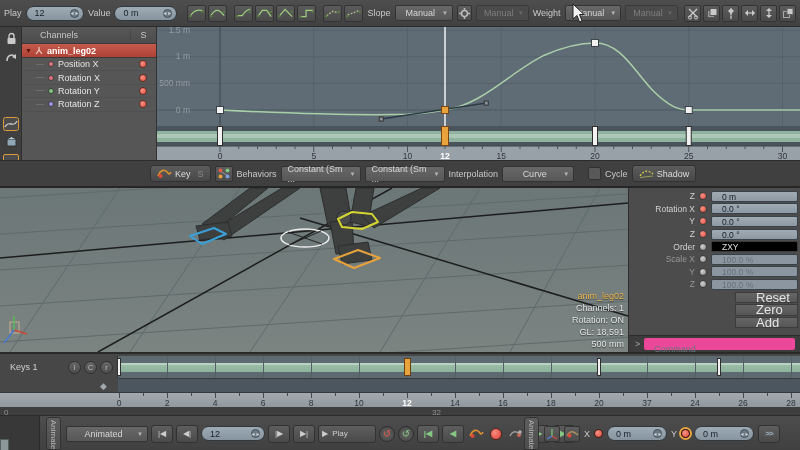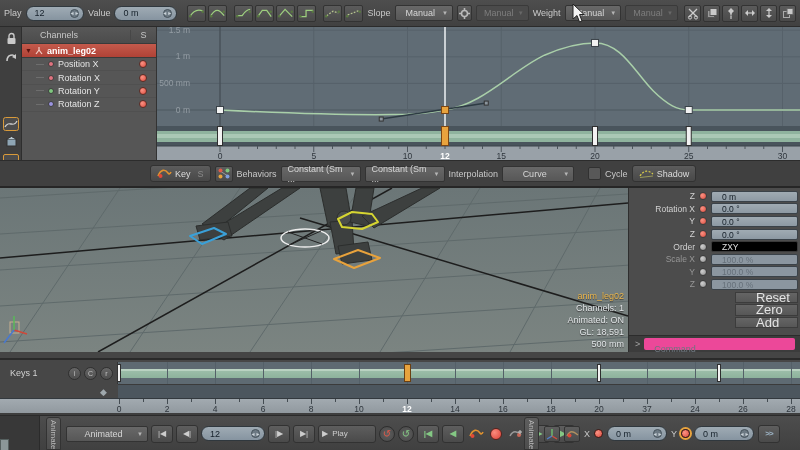--- a/index.html
+++ b/index.html
@@ -88,21 +88,21 @@
   .p-row.dis .p-val { background:#8b96a0; color:#66707a; }
   .p-row.drop .p-val { background:#000000; color:#e0e0e0; border-color:#3a3a3a; }
   .p-btn { margin:1px 2px 0 106px; background:linear-gradient(#656565,#575757); border:1px solid #3c3c3c;
     color:#e3e3e3; height:11.5px; line-height:10px; padding-left:20px; font-size:13px; }
   #command-bar { position:absolute; left:0; bottom:0; width:172px; height:17px; background:#3c3c3c;
     border-top:1px solid #2c2c2c; display:flex; align-items:center; gap:4px; padding:0 6px; }
   #command-input { flex:1; background:#474d52; border:6px solid #ec4899; border-radius:2px;
     color:#6d767e; height:12px; line-height:11px; padding-left:4px; }
 
   
-  #timeline { left:0; top:352px; width:800px; height:63px; background:#474747; border-top:2px solid #2a2a2a;margin-top:6px; }
+  #timeline { left:0; top:352px; width:800px; height:63px; background:#474747; border-top:2px solid #2a2a2a; }
   #tl-left { position:absolute; left:0; top:2px; width:118px; height:22px; background:#474747;
     display:flex; align-items:center; border-right:1px solid #333; }
   .tl-circ { width:13px; height:13px; border-radius:50%; background:linear-gradient(#666,#4e4e4e);
     border:1px solid #303030; color:#c3c3c3; font-size:7px; display:flex; align-items:center; justify-content:center; margin-left:3px; }
   #tl-track { position:absolute; left:118px; top:2px; width:682px; height:22px; background:#5e6a72; overflow:hidden; }
   #tl-band { position:absolute; left:0; top:7px; width:682px; height:9px;
     background:linear-gradient(#9fc0ab,#8db29c); box-shadow: inset 0 2px 0 #b9d2c1; }
   .tl-key { position:absolute; top:2px; width:4px; height:18px; background:#f2f2f2; border:1px solid #2e2e2e; }
   .tl-key.sel { width:7px; background:#e8a33d; border-color:#6b4012; }
   .tl-grid { position:absolute; top:0; width:1px; height:22px; background:#546068; }
@@ -543,21 +543,21 @@
     <g>
       <rect x="10" y="134" width="9" height="11" fill="none" stroke="#c8b090" stroke-width="1"></rect>
       <line x1="14" y1="142" x2="27" y2="146" stroke="#d04838" stroke-width="1.5"></line>
       <line x1="14" y1="142" x2="14" y2="128" stroke="#58b858" stroke-width="1.5"></line>
       <line x1="14" y1="142" x2="4" y2="155" stroke="#4878d0" stroke-width="1.5"></line>
     </g>
   </svg>
   <div class="abs" id="vp-info">
       <div class="hl">anim_leg02</div>
       <div>Channels: 1</div>
-      <div>Animated: ON</div>
+      <div>Rotation: ON</div>
       <div>GL: 18,591</div>
       <div>500 mm</div>
     </div>
 
   <div class="abs" id="props-panel">
     <div id="prop-rows" style="padding-top:2px">
         <div class="p-row">
           <span class="p-lbl">Z</span>
     <span class="p-dot "></span>
     <span class="p-val">0 m</span>

